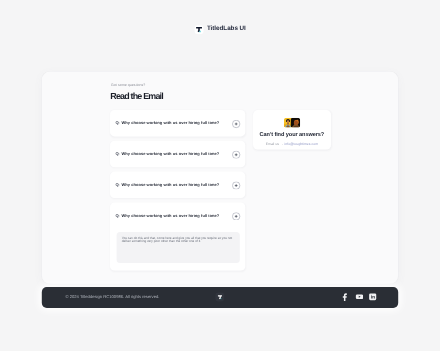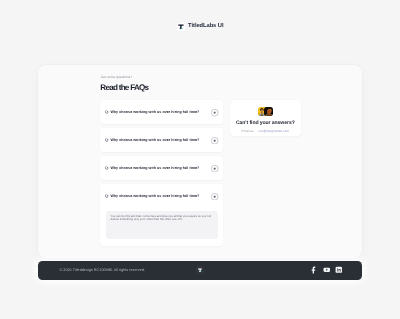--- a/index.html
+++ b/index.html
@@ -61,21 +61,21 @@
         <circle cx="15.4" cy="18.6" r="3.3" fill="#5ad5dd"></circle>
         <path d="M1.2 1.9h21.6v5.6h-8.1v6.2c0 3.8-1.8 6.4-5.2 7.9L6.2 17c2-1 2.8-2.2 2.8-4.1V7.5H1.2z" fill="#10172b"></path>
       </svg>
     </div>
     <div class="brand-name">TitledLabs UI</div>
   </div>
 
   <div class="panel"></div>
 
   <div class="eyebrow">Got some questions?</div>
-  <div class="title">Read the FAQs</div>
+  <div class="title">Read the Email</div>
 
   <div class="faq-list" id="faq-list">
       <div class="faq-item">
         <div class="faq-head">
           <span class="faq-qmark">Q:</span>
           <span class="faq-q">Why choose working with us over hiring full time?</span>
           <span class="faq-toggle">
             <svg width="7.4" height="7.4" viewBox="0 0 20 20">
               <circle cx="10" cy="10" r="9.2" fill="#fff" stroke="#9ba0ac" stroke-width="1.45"></circle>
               <path d="M10 7.6v4.8M7.6 10h4.8" stroke="#353b48" stroke-width="1.6" stroke-linecap="round"></path>

